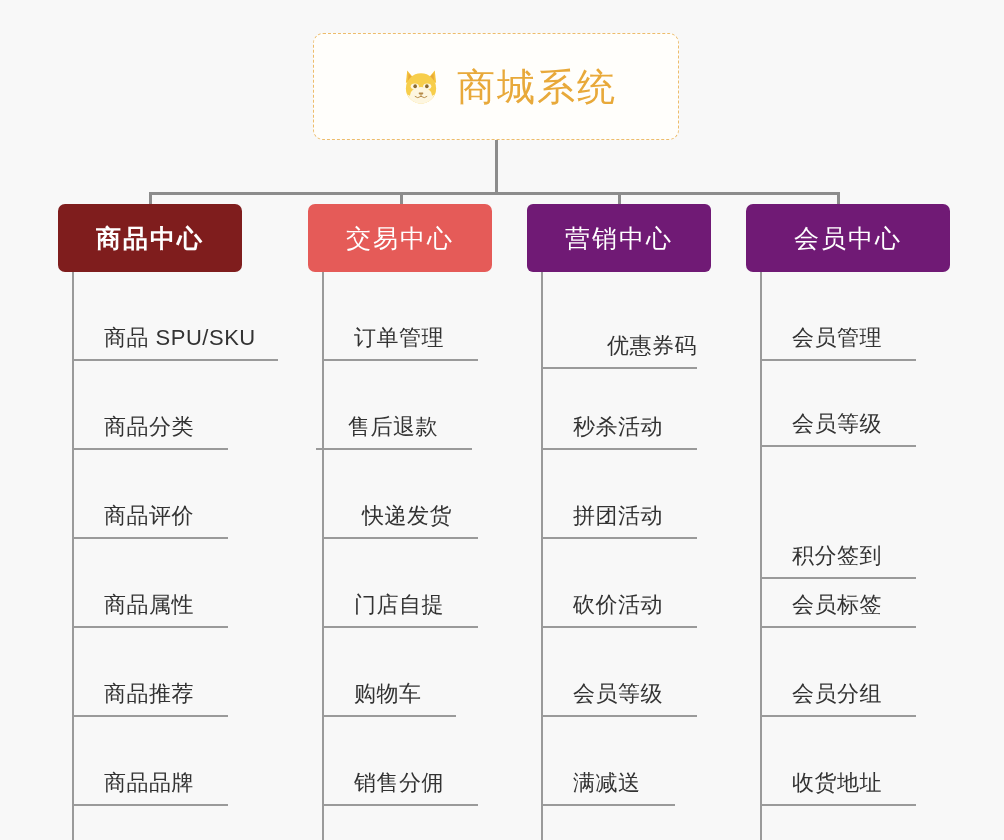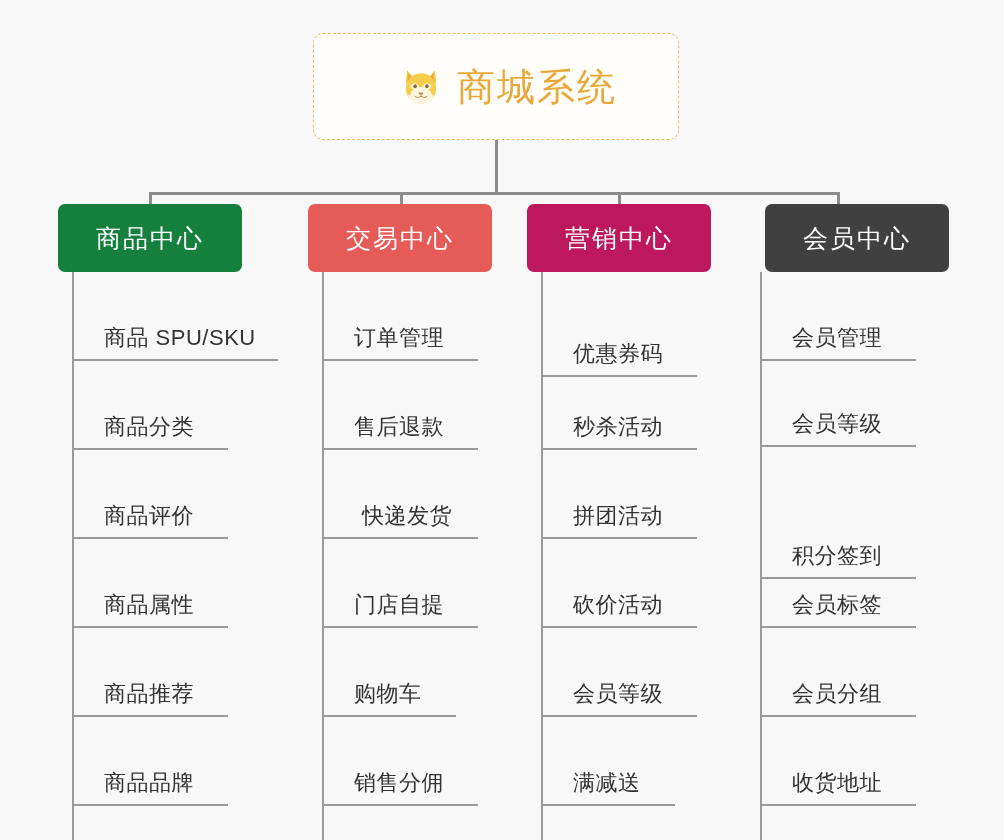--- a/index.html
+++ b/index.html
@@ -140,21 +140,21 @@
   </div>
 
   <div class="conn conn-v" style="left: 495px; top: 140px; height: 54px; background: rgb(140, 140, 140);"></div>
   <div class="conn conn-h" style="left: 150px; top: 192px; width: 690px; background: rgb(140, 140, 140);"></div>
   <div class="conn conn-v" style="left: 149px; top: 192px; height: 14px; background: rgb(140, 140, 140);"></div>
   <div class="conn conn-v" style="left: 400px; top: 192px; height: 14px; background: rgb(140, 140, 140);"></div>
   <div class="conn conn-v" style="left: 618px; top: 192px; height: 14px; background: rgb(140, 140, 140);"></div>
   <div class="conn conn-v" style="left: 837px; top: 192px; height: 14px; background: rgb(140, 140, 140);"></div>
 
   <div class="column" style="left:58px; width:184px;">
-    <div class="cat-box" style="width: 184px; background: #15803d;">
+    <div class="cat-box" style="width: 184px; background: #7f1d1d; font-weight: bold;">
         <span>商品中心</span>
       </div>
     <div class="spine" style="left:14px; height:570px;"></div>
     <div class="leaves">
       <div class="leaf" style="left:14px; top:0px;   width:206px;align-items:flex-end;">
           <span class="leaf-label">商品 SPU/SKU</span>
         </div>
       <div class="leaf" style="left:14px; top:89px;  width:156px;">
           <span class="leaf-label">商品分类</span>
         </div>
@@ -175,45 +175,45 @@
 
   <div class="column" style="left:308px; width:184px;">
     <div class="cat-box" style="width: 184px; background: rgb(229, 91, 88);">
         <span>交易中心</span>
       </div>
     <div class="spine" style="left:14px; height:570px;"></div>
     <div class="leaves">
       <div class="leaf" style="left:14px; top:0px;   width:156px;">
           <span class="leaf-label">订单管理</span>
         </div>
-      <div class="leaf" style="left:14px; top:89px;  width:156px;">
+      <div class="leaf" style="left:8px; top:89px;  width:156px;">
           <span class="leaf-label">售后退款</span>
         </div>
       <div class="leaf" style="left:14px; top:178px; width:156px;padding-left:8px;">
           <span class="leaf-label">快递发货</span>
         </div>
       <div class="leaf" style="left:14px; top:267px; width:156px;">
           <span class="leaf-label">门店自提</span>
         </div>
       <div class="leaf" style="left:14px; top:356px; width:134px;">
           <span class="leaf-label">购物车</span>
         </div>
       <div class="leaf" style="left:14px; top:445px; width:156px;">
           <span class="leaf-label">销售分佣</span>
         </div>
     </div>
   </div>
 
   <div class="column" style="left:527px; width:184px;">
-    <div class="cat-box" style="width: 184px; background: #be185d;">
+    <div class="cat-box" style="width: 184px; background: #701a75; border-radius: 6px;">
         <span>营销中心</span>
       </div>
     <div class="spine" style="left:14px; height:570px;"></div>
     <div class="leaves">
-      <div class="leaf" style="left:14px; top:16px;   width:156px;">
+      <div class="leaf" style="left:14px; top:8px;   width:156px;justify-content:flex-end;">
           <span class="leaf-label">优惠券码</span>
         </div>
       <div class="leaf" style="left:14px; top:89px;  width:156px;">
           <span class="leaf-label">秒杀活动</span>
         </div>
       <div class="leaf" style="left:14px; top:178px; width:156px;font-family:Liberation Mono, monospace;">
           <span class="leaf-label">拼团活动</span>
         </div>
       <div class="leaf" style="left:14px; top:267px; width:156px;">
           <span class="leaf-label">砍价活动</span>
@@ -221,21 +221,21 @@
       <div class="leaf" style="left:14px; top:356px; width:156px;">
           <span class="leaf-label">会员等级</span>
         </div>
       <div class="leaf" style="left:14px; top:445px; width:134px;">
           <span class="leaf-label">满减送</span>
         </div>
     </div>
   </div>
 
   <div class="column" style="left:746px; width:184px;">
-    <div class="cat-box" style="width: 184px; background: #404040; margin-left: 19px;">
+    <div class="cat-box" style="width: 204px; background: #701a75;">
         <span>会员中心</span>
       </div>
     <div class="spine" style="left:14px; height:570px;"></div>
     <div class="leaves">
       <div class="leaf" style="left:14px; top:0px;   width:156px;">
           <span class="leaf-label">会员管理</span>
         </div>
       <div class="leaf" style="left:14px; top:74px;  width:156px;margin-top:12px;">
           <span class="leaf-label">会员等级</span>
         </div>

